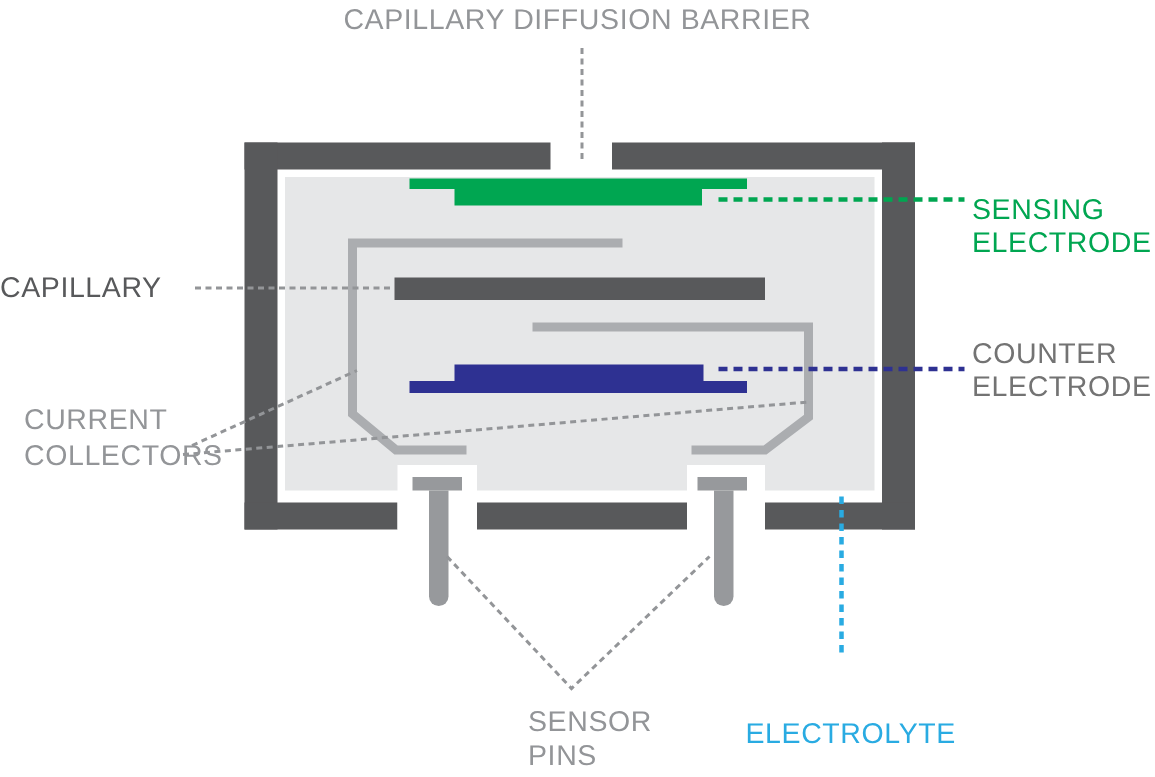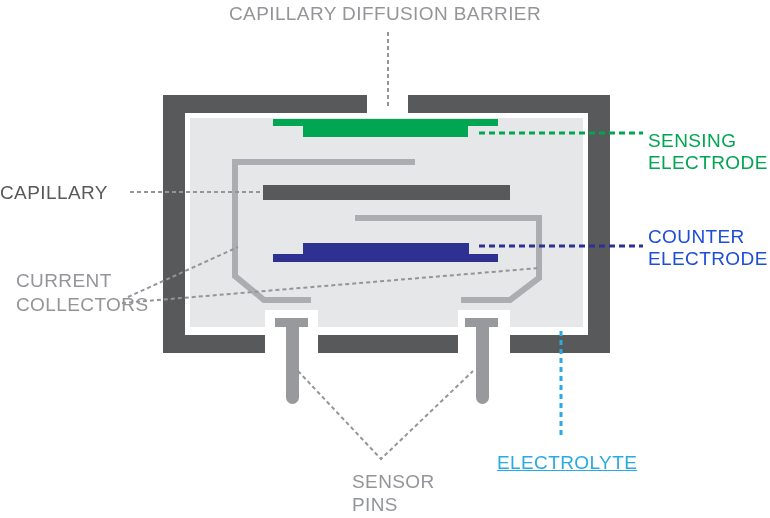--- a/index.html
+++ b/index.html
@@ -3,21 +3,21 @@
 <meta charset="utf-8">
 <style>
   html,body{margin:0;padding:0;background:#fff;}
   body{width:770px;height:518px;position:relative;overflow:hidden;
        font-family:"Liberation Sans",sans-serif;}
   .rect{position:absolute;}
   .case{background:#58595B;}
   .label{position:absolute;font-size:19px;line-height:22px;white-space:pre-line;
          letter-spacing:0.4px;color:#939598;}
   .label.green{color:#00A651;}
-  .label.blue{color:#1d4ed8;}
+  .label.blue{color:#737373;}
   .label.cyan{color:#29ABE2;}
   .label.dark{color:#58595B;}
   #overlay{position:absolute;left:0;top:0;width:770px;height:518px;pointer-events:none;}
   .pin{background:#97999C;}
 </style>
 </head>
 <body>
 
 <div class="label" style="left:0;top:3px;width:770px;text-align:center;">CAPILLARY DIFFUSION BARRIER</div>
 
@@ -70,13 +70,13 @@
 
 <div class="label blue" style="left:648px;top:226px;">COUNTER
 ELECTRODE</div>
 
 <div class="label" style="left:16px;top:269px;line-height:24px;">CURRENT
 COLLECTORS</div>
 
 <div class="label" style="left:352px;top:470px;line-height:23px;">SENSOR
 PINS</div>
 
-<div class="label cyan" style="left:497px;top:452px;text-decoration:underline;">ELECTROLYTE</div>
+<div class="label cyan" style="left:497px;top:479px;">ELECTROLYTE</div>
 
 </body></html>

